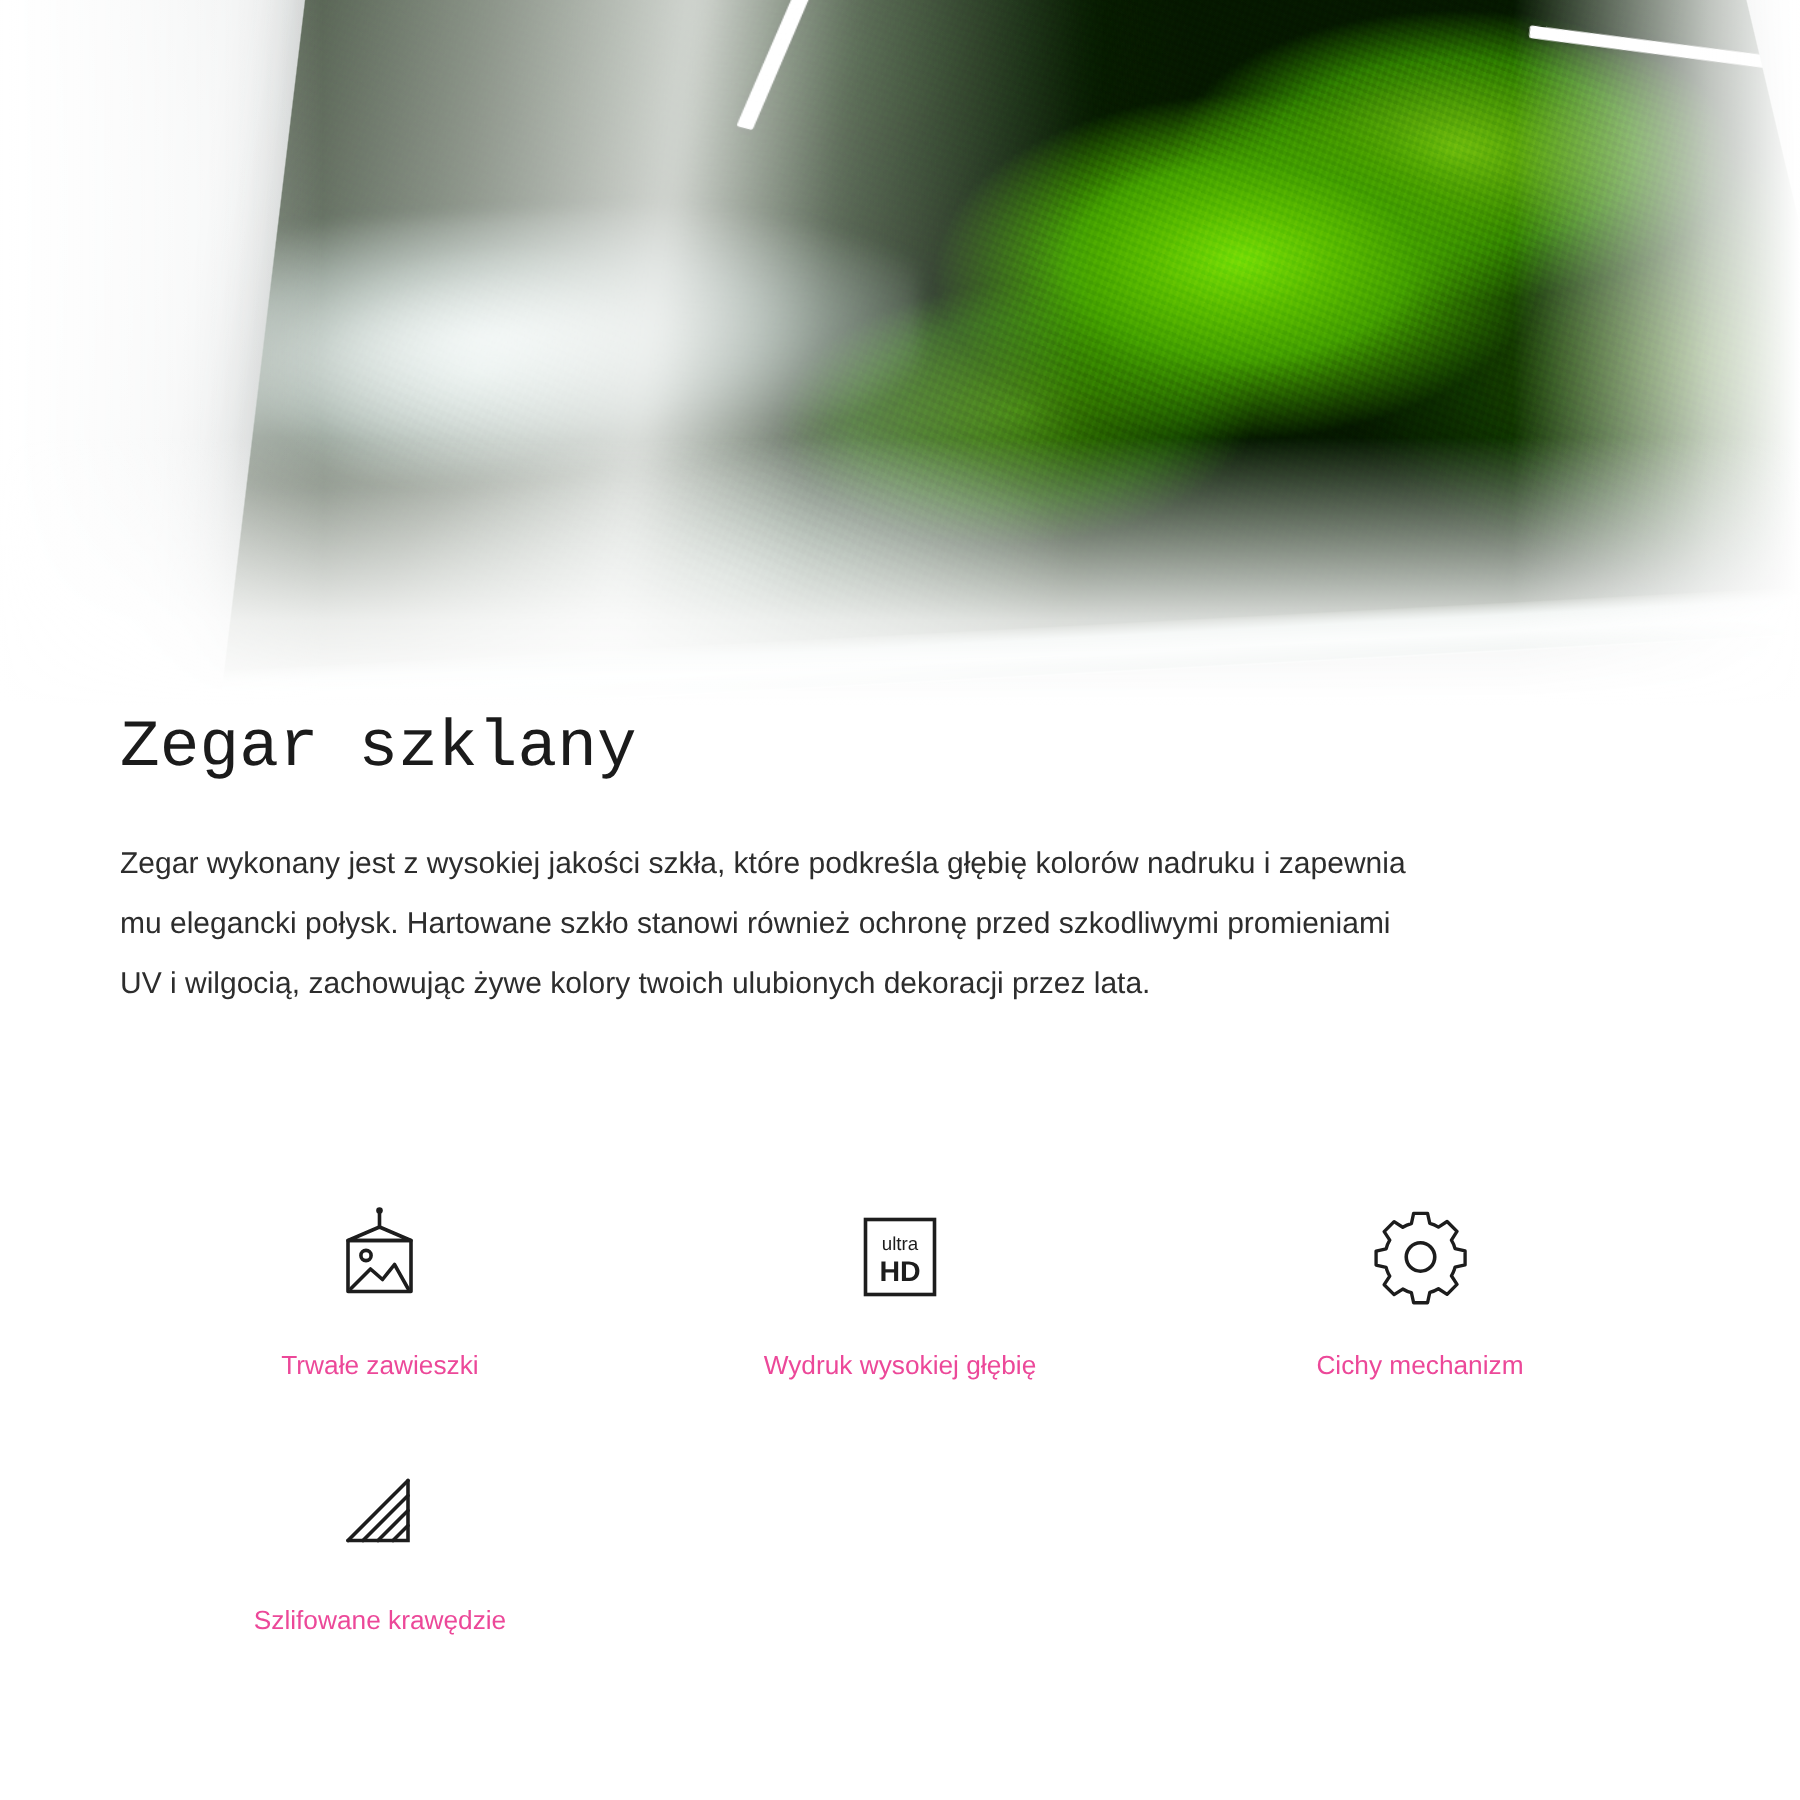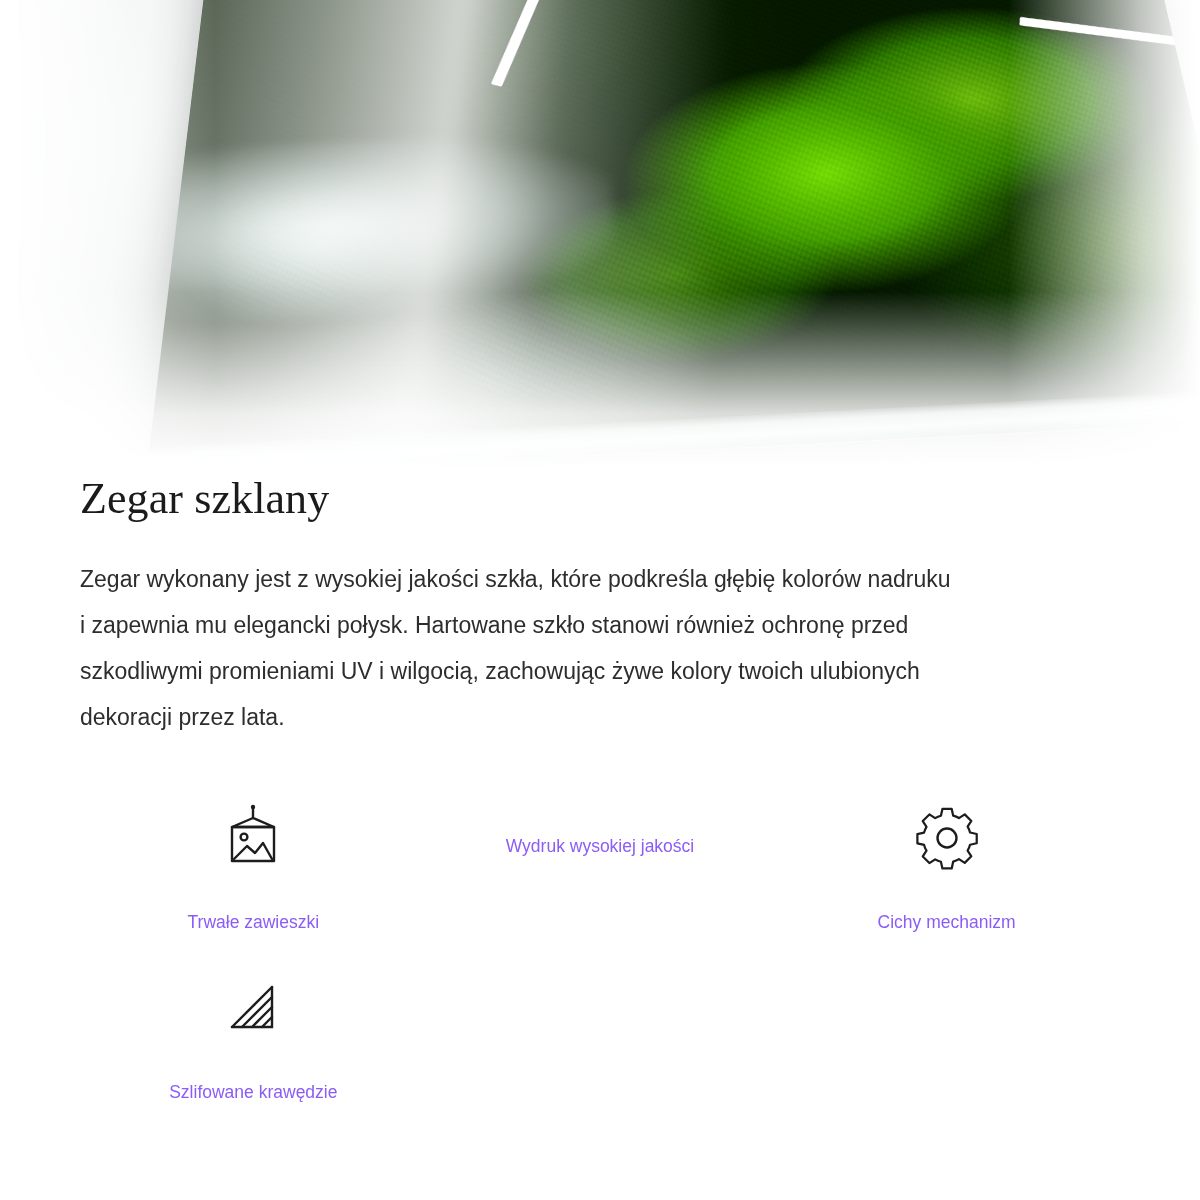--- a/index.html
+++ b/index.html
@@ -140,37 +140,37 @@
   
   .content {
     position: absolute;
     left: 0;
     top: 470px;
     width: 1200px;
   }
   .headline {
     margin: 0;
     padding: 0 80px;
-    font-family: Liberation Serif, serif;
+    font-family: Liberation Mono, monospace;
     font-size: 44px;
     line-height: 1.32;
     font-weight: 400;
     color: #1b1b1b;
     letter-spacing: 0.1px;
   }
   .headline .line {
     display: block;
   }
   .paragraph {
     margin: 28px 0 0 0;
     padding: 0 80px;
     width: 1040px;
     box-sizing: border-box;
     font-family: "Liberation Sans", sans-serif;
-    font-size: 23px;
+    font-size: 20px;
     line-height: 2.0;
     color: #2d2d2d;
     font-weight: 400;
   }
 
   
   .features {
     position: absolute;
     left: 80px;
     top: 800px;
@@ -187,23 +187,23 @@
     justify-content: flex-start;
     text-align: center;
   }
   .feature .ico {
     height: 76px;
     display: flex;
     align-items: center;
     justify-content: center;
   }
   .feature .cap {
-    margin-top: 36px;
+    margin-top: 24px;
     font-size: 17.5px;
-    color: #8b5cf6;
+    color: #ec4899;
     font-family: "Liberation Sans", sans-serif;
     line-height: 1.2;
   }
   svg { display: block; }
 </style>
 </head>
 <body>
 
 <div class="hero">
   <div class="hero-bg"></div>
@@ -238,21 +238,28 @@
         <path d="M39 19 L18 28 L60 28 Z"></path>
         <rect x="18" y="28" width="42" height="34"></rect>
         <circle cx="30" cy="38" r="3.4"></circle>
         <path d="M20 60 L33 47 L41 54 L49 44 L58 60"></path>
       </svg>
     </div>
     <div class="cap">Trwałe zawieszki</div>
   </div>
 
   <div class="feature">
-    <div class="cap">Wydruk wysokiej jakości</div>
+    <div class="ico">
+      <svg width="78" height="78" viewBox="0 0 78 78" fill="none" stroke="#1d1d1d" stroke-width="2.4">
+        <rect x="16" y="14" width="46" height="50"></rect>
+        <text x="39" y="34" font-family="Liberation Sans, sans-serif" font-size="12.5" fill="#1d1d1d" stroke="none" text-anchor="middle">ultra</text>
+        <text x="39" y="55" font-family="Liberation Sans, sans-serif" font-size="19" font-weight="bold" fill="#1d1d1d" stroke="none" text-anchor="middle">HD</text>
+      </svg>
+    </div>
+    <div class="cap">Wydruk wysokiej głębię</div>
   </div>
 
   <div class="feature">
     <div class="ico">
       <svg width="78" height="78" viewBox="0 0 78 78" fill="none" stroke="#1d1d1d" stroke-width="2.4" stroke-linejoin="round">
         <path d="M34 11 h10 l1.6 7.2 a21 21 0 0 1 6.2 2.6 l6.2-4 7.1 7.1 -4 6.2 a21 21 0 0 1 2.6 6.2 l7.2 1.6 v10 l-7.2 1.6 a21 21 0 0 1 -2.6 6.2 l4 6.2 -7.1 7.1 -6.2-4 a21 21 0 0 1 -6.2 2.6 L44 75 h-10 l-1.6-7.2 a21 21 0 0 1 -6.2-2.6 l-6.2 4 -7.1-7.1 4-6.2 a21 21 0 0 1 -2.6-6.2 L7.1 48 v-10 l7.2-1.6 a21 21 0 0 1 2.6-6.2 l-4-6.2 7.1-7.1 6.2 4 a21 21 0 0 1 6.2-2.6 Z" transform="translate(0,-4) scale(0.93) translate(3,4)"></path>
         <circle cx="39" cy="39" r="9.5"></circle>
       </svg>
     </div>
     <div class="cap">Cichy mechanizm</div>

